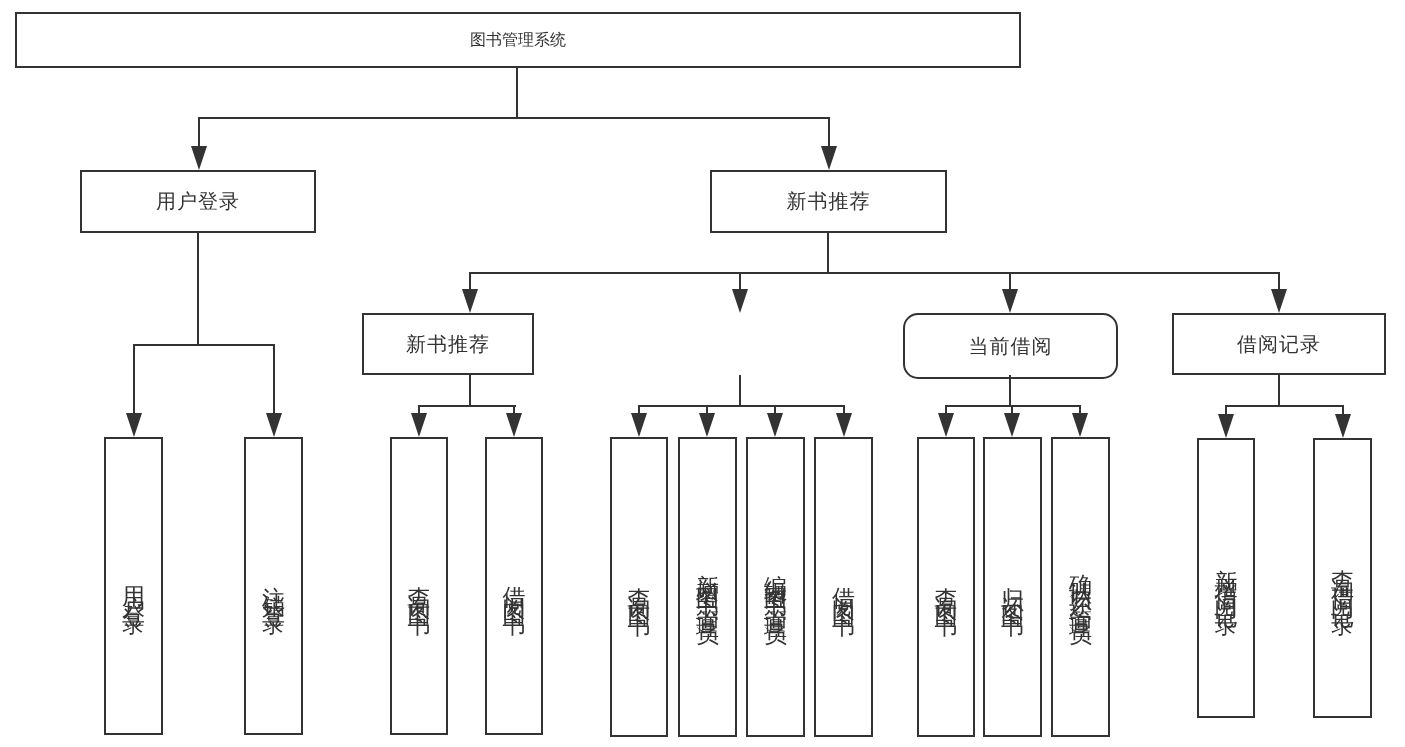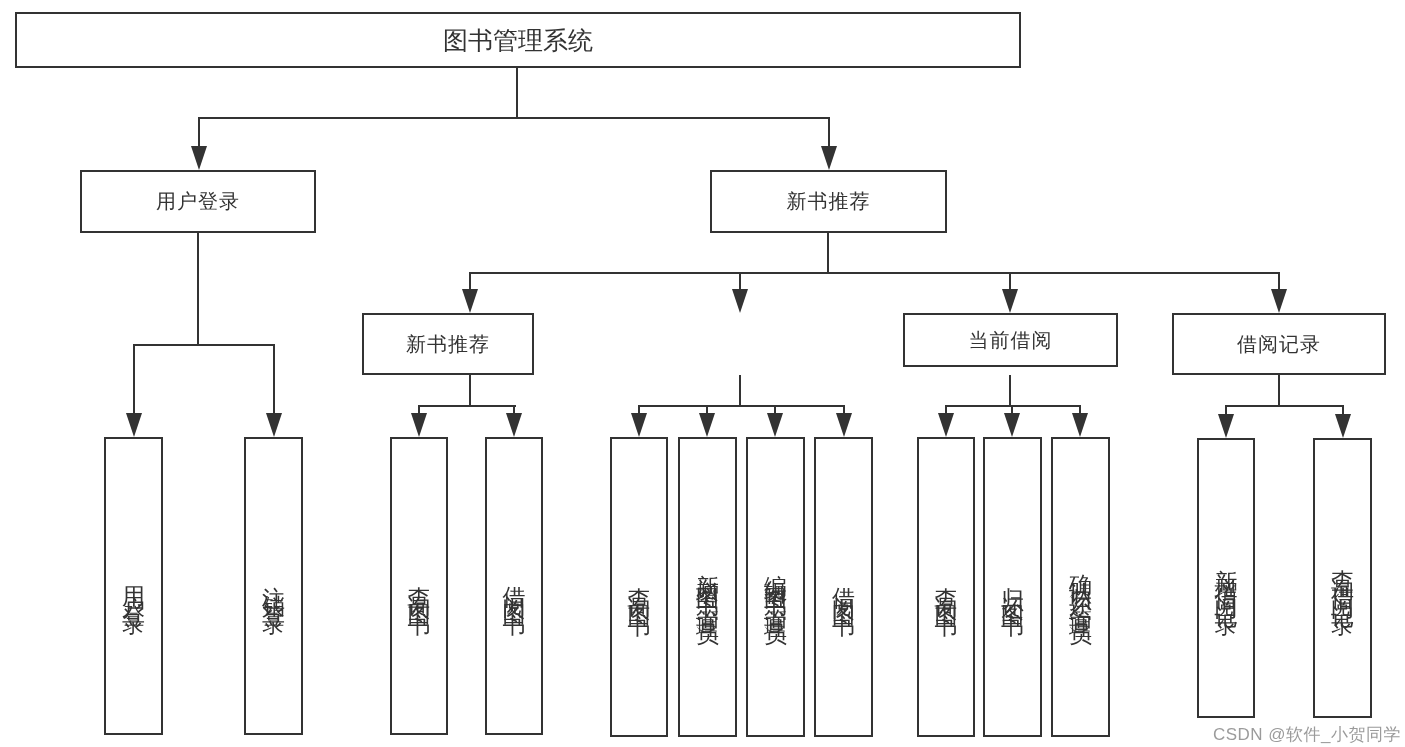--- a/index.html
+++ b/index.html
@@ -5,21 +5,21 @@
   html,body { margin:0; padding:0; background:#ffffff; }
   .canvas {
     position:relative; width:1405px; height:747px; background:#ffffff;
     font-family:"Liberation Sans", sans-serif; color:#333333; overflow:hidden;
   }
   .node {
     position:absolute; box-sizing:border-box; background:#ffffff;
     border:2px solid #333333; display:flex; align-items:center; justify-content:center;
   }
   .hnode { font-size:20px; letter-spacing:1px; }
-  .root  { border-width:2px; font-size:25px;justify-content:center; }
+  .root  { border-width:2px; font-size:16px;justify-content:center; }
   .vnode .lbl {
     writing-mode:vertical-rl; text-orientation:mixed;
     font-size:23px; letter-spacing:9px; line-height:1;
   }
   .vnode.tight .lbl { letter-spacing:7px; }
   .vl { position:absolute; width:2px; background:#333333; }
   .hl { position:absolute; height:2px; background:#333333; }
   .ah {
     position:absolute; width:0; height:0;
     border-left:8px solid transparent; border-right:8px solid transparent;
@@ -45,21 +45,21 @@
 
   <div class="node hnode" style="left:710px;top:170px;width:237px;height:63px;">
     <span>新书推荐</span>
   </div>
 
   <div class="node hnode" style="left:362px;top:313px;width:172px;height:62px;">
     <span>新书推荐</span>
   </div>
 
 
-  <div class="node hnode" style="left:903px;top:313px;width:215px;height:54px;">
+  <div class="node hnode" style="left:903px;top:313px;width:215px;height:66px;border-radius:15px;">
     <span>当前借阅</span>
   </div>
 
   <div class="node hnode" style="left:1172px;top:313px;width:214px;height:62px;">
     <span>借阅记录</span>
   </div>
 
   <div class="node vnode" style="left:104px;top:437px;width:59px;height:298px;">
     <span class="lbl">用户登录</span>
   </div>
@@ -164,15 +164,14 @@
   <div class="vl" style="left:1079px;top:405px;height:12px;"></div>
   <div class="ah" style="left:1072px;top:413px;"></div>
 
   <div class="vl" style="left:1278px;top:375px;height:32px;"></div>
   <div class="hl" style="left:1225px;top:405px;width:119px;"></div>
   <div class="vl" style="left:1225px;top:405px;height:13px;"></div>
   <div class="ah" style="left:1218px;top:414px;"></div>
   <div class="vl" style="left:1342px;top:405px;height:13px;"></div>
   <div class="ah" style="left:1335px;top:414px;"></div>
 
-  <div class="watermark">CSDN @软件_小贺同学</div>
 
 </div>
 
 </body></html>

